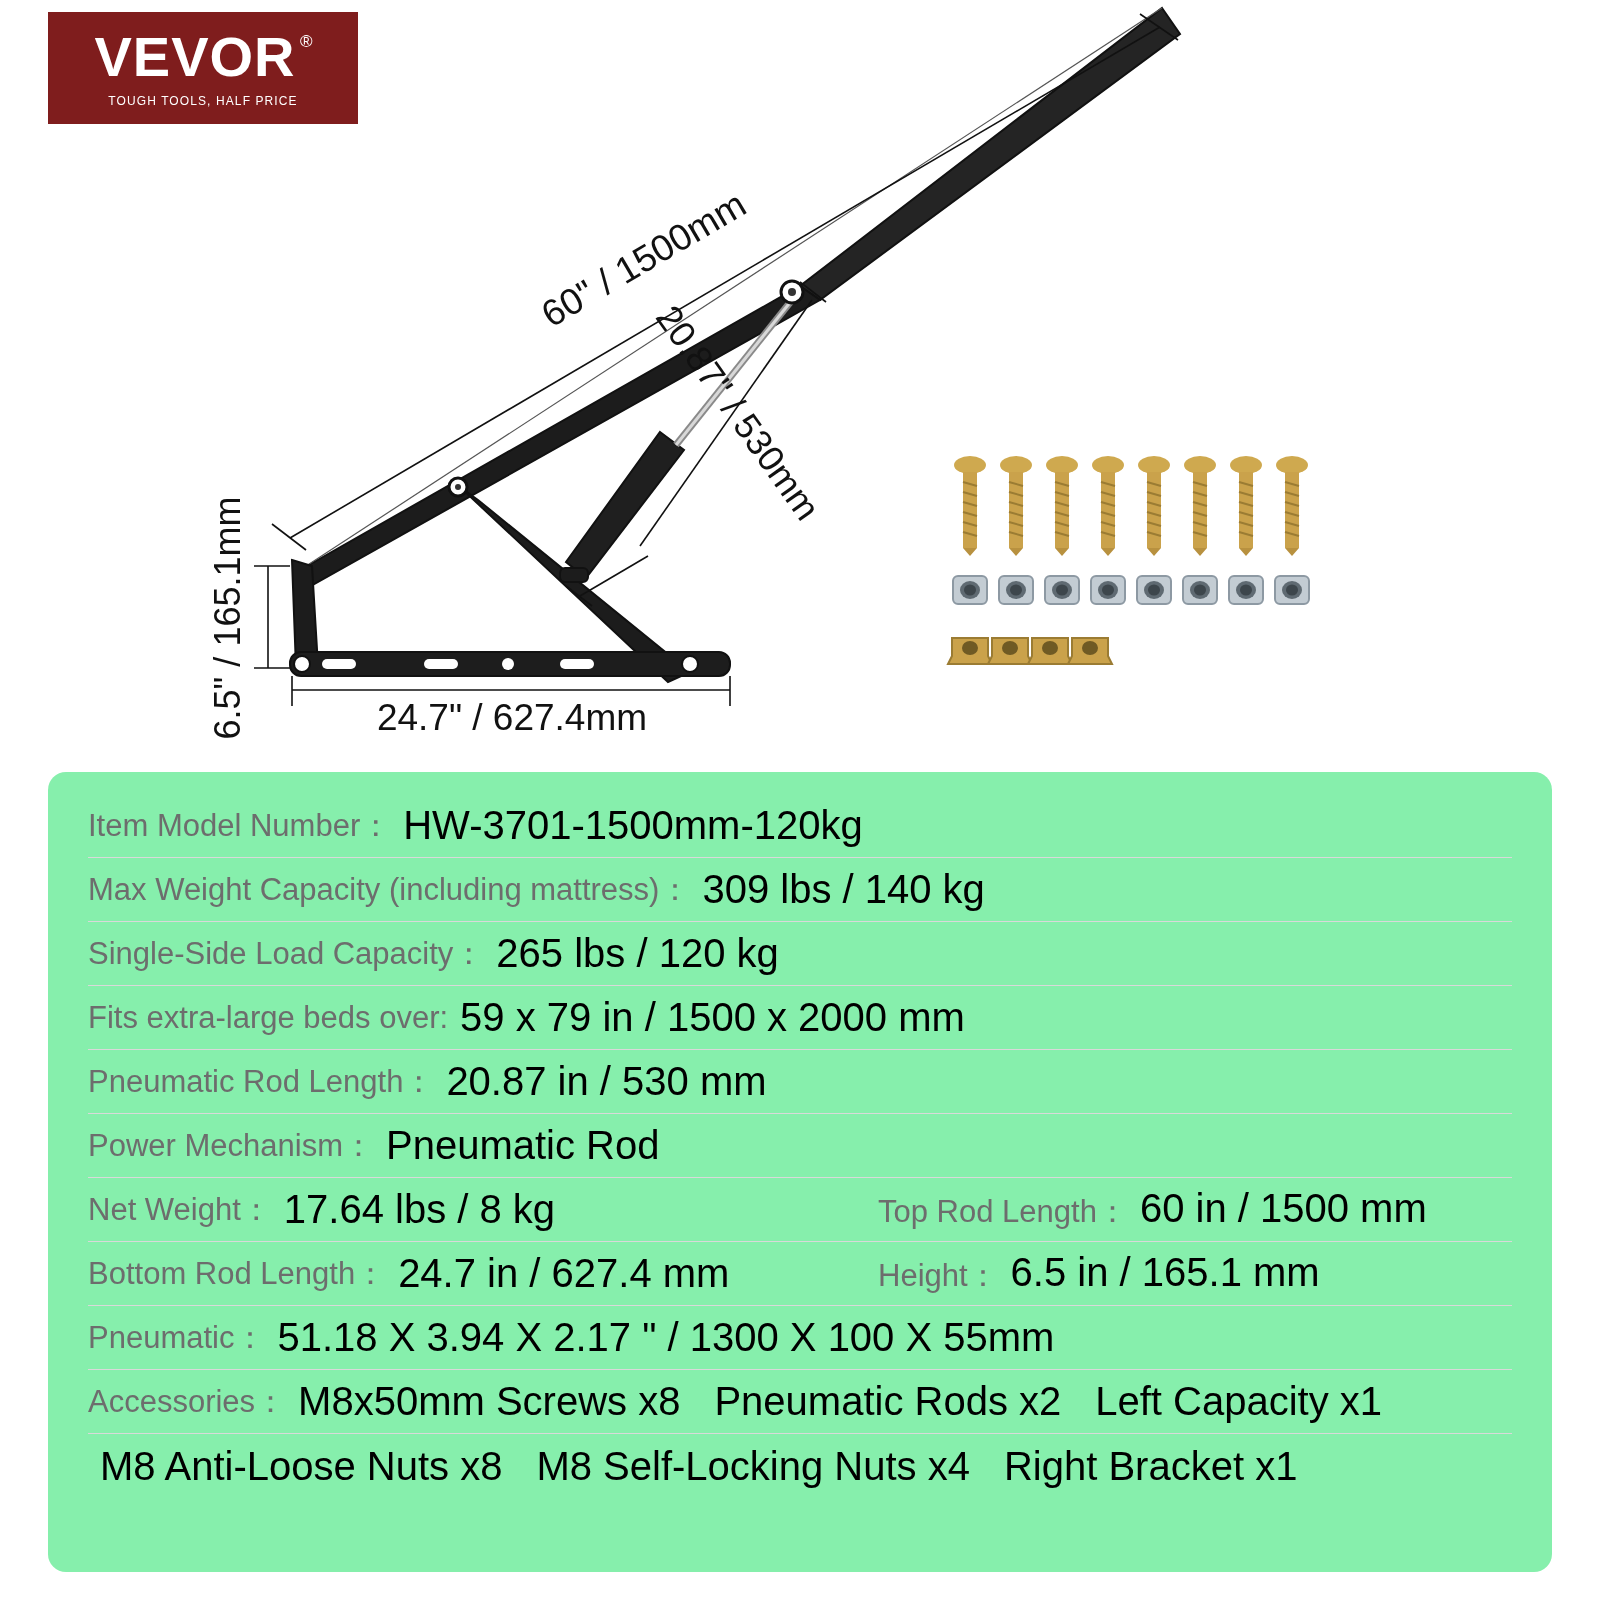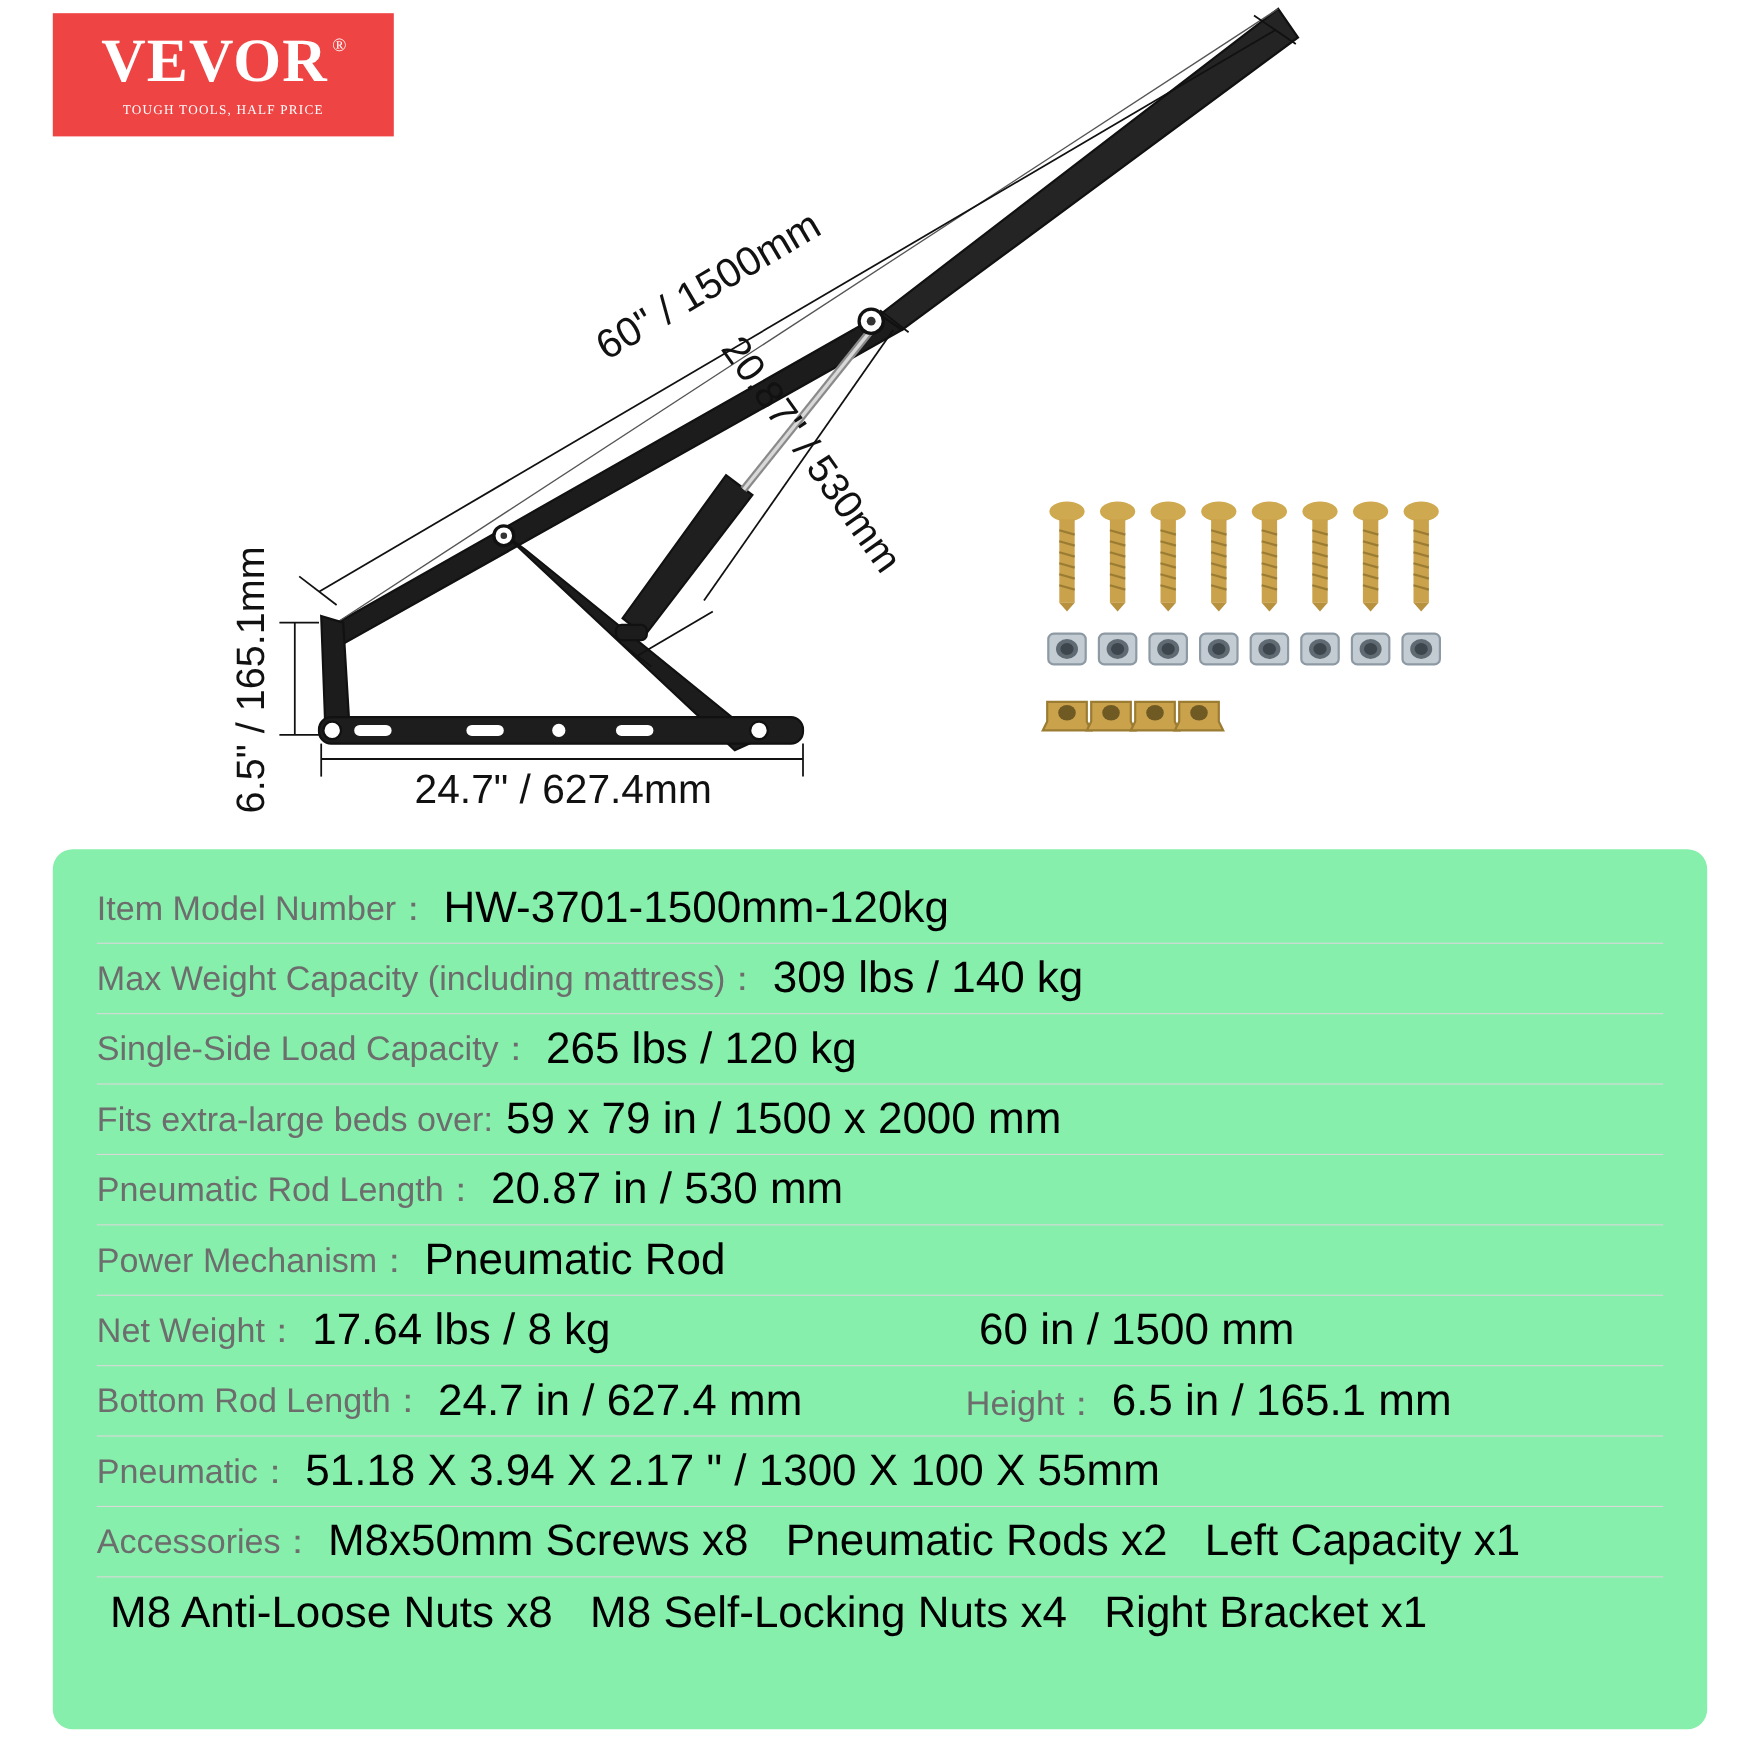--- a/index.html
+++ b/index.html
@@ -16,26 +16,25 @@
     overflow: hidden;
   }
 
   
   #logo {
     position: absolute;
     left: 48px;
     top: 12px;
     width: 310px;
     height: 112px;
-    background: #ef4444;
+    background: #7f1d1d;
     display: flex;
     flex-direction: column;
     align-items: center;
     justify-content: center;
-    font-family: Liberation Serif, serif;
   }
   #logo .brand {
     color: #ffffff;
     font-size: 56px;
     font-weight: bold;
     letter-spacing: 1px;
     line-height: 1;
     position: relative;
     padding-right: 16px;
   }
@@ -393,20 +392,21 @@
 
   <div class="spec-row">
     <span class="lbl">Power Mechanism：</span>
     <span class="val">Pneumatic Rod</span>
   </div>
 
   <div class="spec-row">
     <span class="lbl">Net Weight：</span>
     <span class="val">17.64 lbs / 8 kg</span>
     <span class="seg2">
+      <span class="lbl">Top Rod Length：</span>
       <span class="val">60 in / 1500 mm</span>
     </span>
   </div>
 
   <div class="spec-row">
     <span class="lbl">Bottom Rod Length：</span>
     <span class="val">24.7 in / 627.4 mm</span>
     <span class="seg2">
       <span class="lbl">Height：</span>
       <span class="val">6.5 in / 165.1 mm</span>

